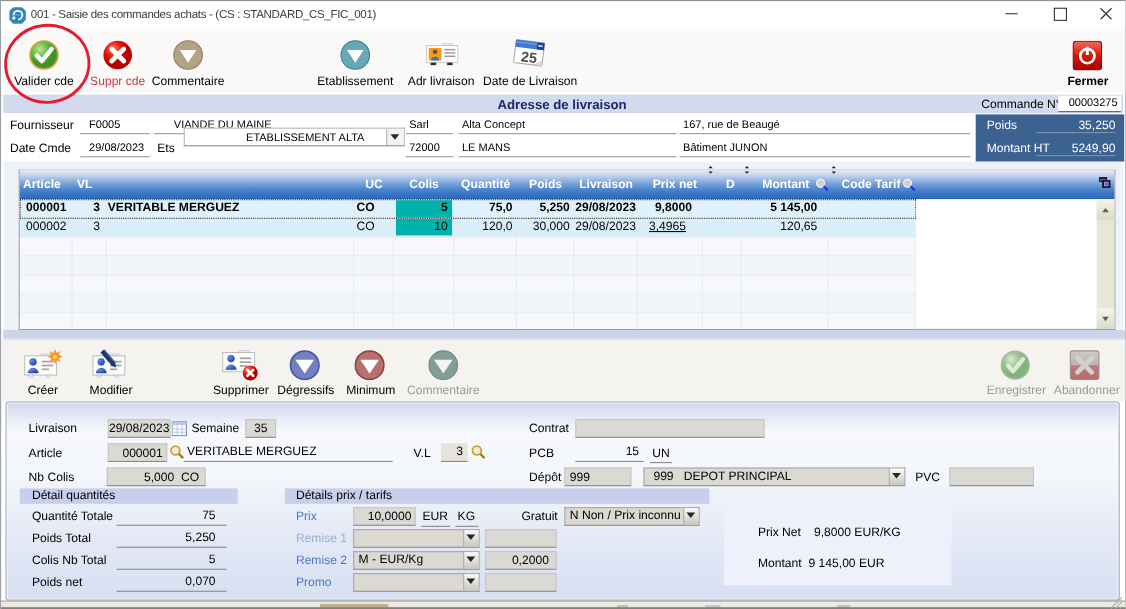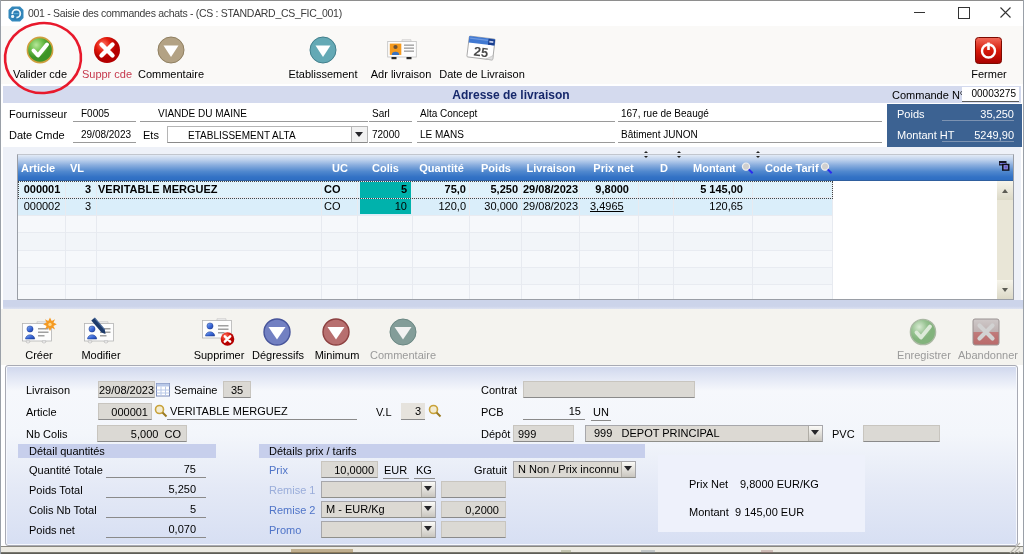--- a/index.html
+++ b/index.html
@@ -115,39 +115,39 @@
         <linearGradient id="gfer" x1="0" y1="0" x2="0" y2="1">
           <stop offset="0%" stop-color="#f26a5a"></stop>
           <stop offset="50%" stop-color="#d61a0a"></stop>
           <stop offset="100%" stop-color="#a80000"></stop>
         </linearGradient>
       </defs>
   <rect x="0.5" y="0.5" width="26" height="26" rx="3" fill="url(#gfer)" stroke="#7c0a00"></rect>
   <circle cx="13.5" cy="14" r="6.5" fill="none" stroke="#fff" stroke-width="2.4"></circle>
   <line x1="13.5" y1="5.5" x2="13.5" y2="13" stroke="#fff" stroke-width="2.6"></line>
 </svg>
-<div class="ico-lbl" style="left:958px;top:68px;width:60px;">Fermer</div>
+<div class="ico-lbl" style="left:958px;top:68px;width:60px;font-weight:bold;">Fermer</div>
 
 <div class="abs" style="left:2px;top:86px;width:1018px;height:17px;background:#d4daee;"></div>
 <div class="lbl" style="left:430px;top:88px;width:160px;text-align:center;color:#16286b;font-weight:bold;font-size:12px;">Adresse de livraison</div>
 <div class="lbl" style="left:891px;top:89px;">Commande N°</div>
 <div class="fld" style="left:961px;top:87px;width:57px;height:15px;line-height:14px;text-align:right;padding-right:3px;border-bottom:1px solid #5a5a5a;">00003275</div>
 
 <div class="abs" style="left:2px;top:103px;width:882px;height:44px;background:#ffffff;"></div>
 <div class="lbl" style="left:8px;top:108px;">Fournisseur</div>
 <div class="fld" style="left:72px;top:105px;width:63px;height:17px;line-height:17px;padding-left:8px;">F0005</div>
 <div class="fld" style="left:139px;top:105px;width:228px;height:17px;line-height:17px;padding-left:18px;">VIANDE DU MAINE</div>
 <div class="fld" style="left:368px;top:105px;width:43px;height:17px;line-height:17px;padding-left:3px;">Sarl</div>
 <div class="fld" style="left:416px;top:105px;width:198px;height:17px;line-height:17px;padding-left:3px;">Alta Concept</div>
 <div class="fld" style="left:617px;top:105px;width:264px;height:17px;line-height:17px;padding-left:3px;">167, rue de Beaugé</div>
 
 <div class="lbl" style="left:8px;top:129px;">Date Cmde</div>
 <div class="fld" style="left:72px;top:126px;width:63px;height:17px;line-height:17px;padding-left:8px;">29/08/2023</div>
 <div class="lbl" style="left:142px;top:129px;">Ets</div>
-<div class="fld" style="left:166px;top:126px;width:201px;height:17px;line-height:17px;padding-left:20px;border:1px solid #b5b5b5;border-bottom:1px solid #8a8a8a;">ETABLISSEMENT ALTA
+<div class="fld" style="left:166px;top:116px;width:201px;height:17px;line-height:17px;padding-left:20px;border:1px solid #b5b5b5;border-bottom:1px solid #8a8a8a;text-align:center;">ETABLISSEMENT ALTA
   <div class="abs" style="right:0;top:0;width:15px;height:15px;background:#f2f2f2;border-left:1px solid #b5b5b5;">
         <div class="tri" style="left:3px;top:5px;"></div>
       </div>
 </div>
 <div class="fld" style="left:368px;top:126px;width:43px;height:17px;line-height:17px;padding-left:3px;">72000</div>
 <div class="fld" style="left:617px;top:126px;width:264px;height:17px;line-height:17px;padding-left:3px;">Bâtiment JUNON</div>
 <div class="fld" style="left:416px;top:126px;width:198px;height:17px;line-height:17px;padding-left:3px;">LE MANS</div>
 
 <div class="abs" style="left:886px;top:104px;width:135px;height:43px;background:#3c6292;color:#fff;">
   <div class="lbl" style="left:10px;top:4px;color:#fff;">Poids</div>

